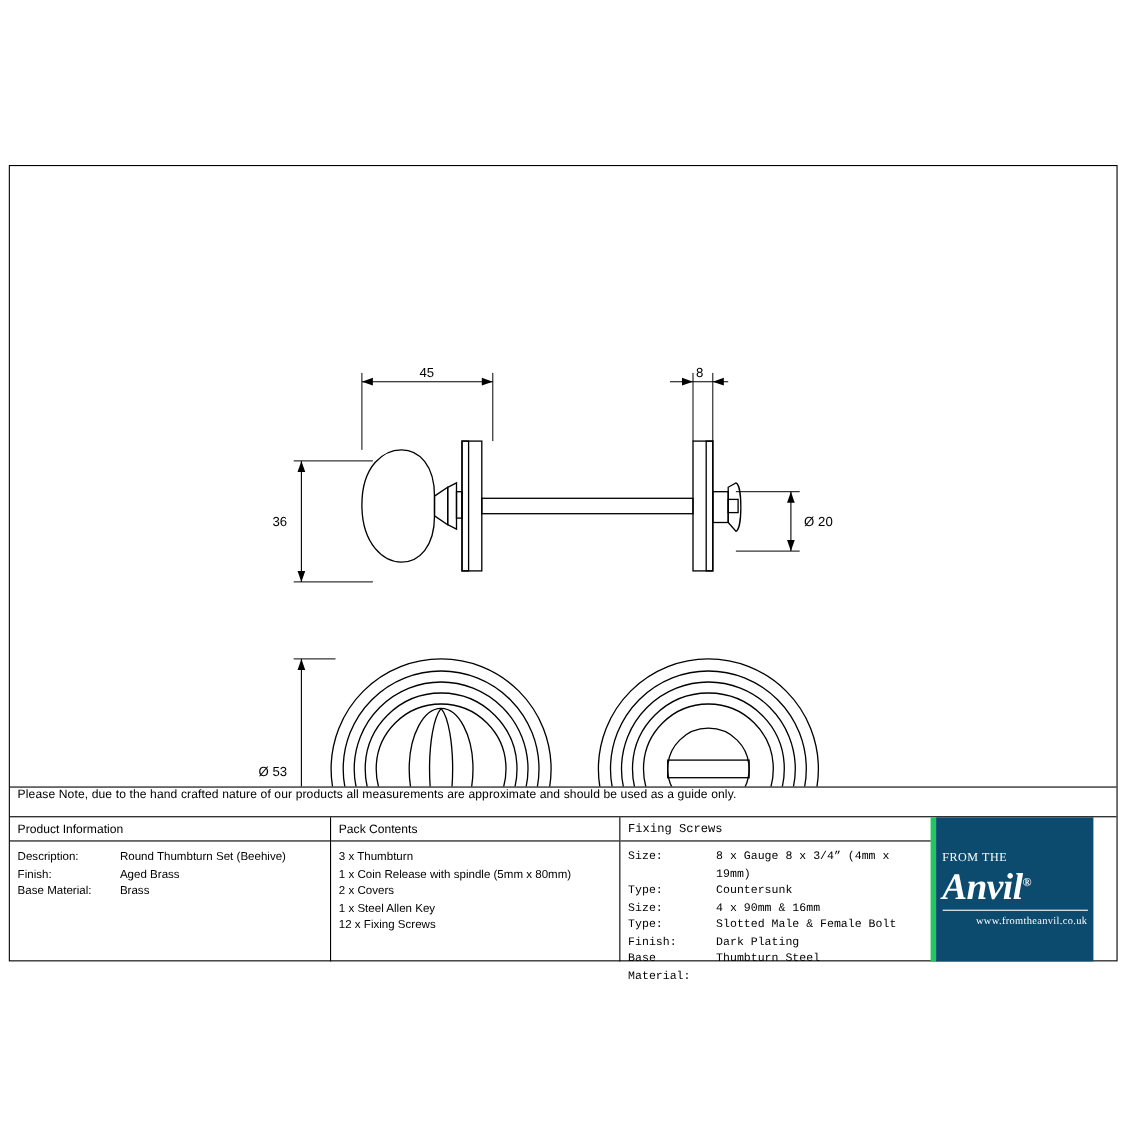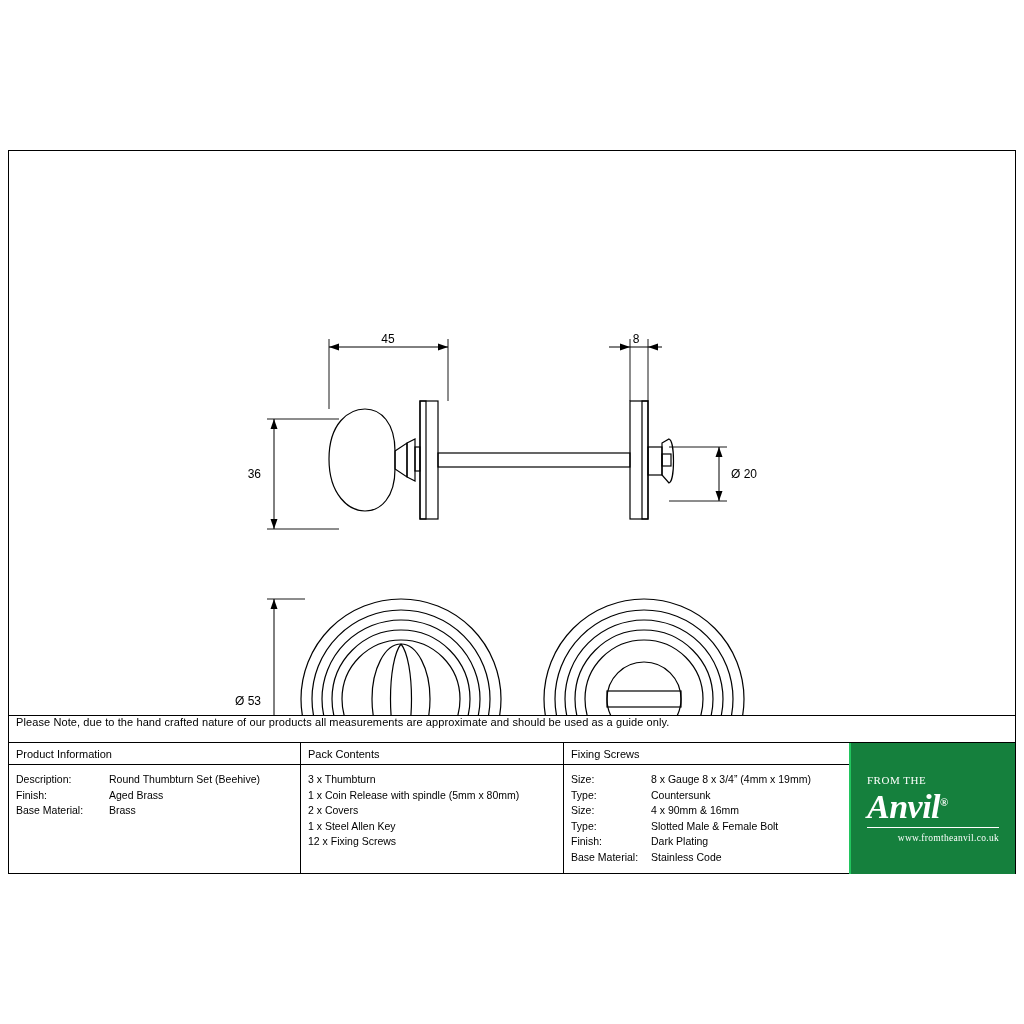--- a/index.html
+++ b/index.html
@@ -65,25 +65,26 @@
   .col-product {
     width: 292px;
     border-right: 1px solid #000;
   }
   .col-pack {
     width: 263px;
     border-right: 1px solid #000;
   }
   .col-fixing {
     width: 287px;
-    border-right: 2px solid #22c55e;
+    border-right: 5px solid #22c55e;
+    font-family: Liberation Mono, monospace;
   }
   .col-logo {
-    width: 164px;
-    background: #15803d;
+    width: 143px;
+    background: #0c4a6e;
     position: relative;
   }
   .col-header {
     font-size: 11px;
     padding: 5px 0 4px 7px;
     border-bottom: 1px solid #000;
     box-sizing: border-box;
     height: 22px;
   }
   .col-body {
@@ -310,21 +311,21 @@
         <div class="kv">
           <span class="k">Type:</span>
           <span class="v">Slotted Male &amp; Female Bolt</span>
         </div>
         <div class="kv">
           <span class="k">Finish:</span>
           <span class="v">Dark Plating</span>
         </div>
         <div class="kv">
           <span class="k">Base Material:</span>
-          <span class="v">Stainless Code</span>
+          <span class="v">Thumbturn Steel</span>
         </div>
       </div>
     </div>
 
     <div class="col col-logo">
       <div class="logo-wrap">
         <div class="logo-small">FROM THE</div>
         <div class="logo-main">
           <span>Anvil</span><span class="reg">®</span>
         </div>

